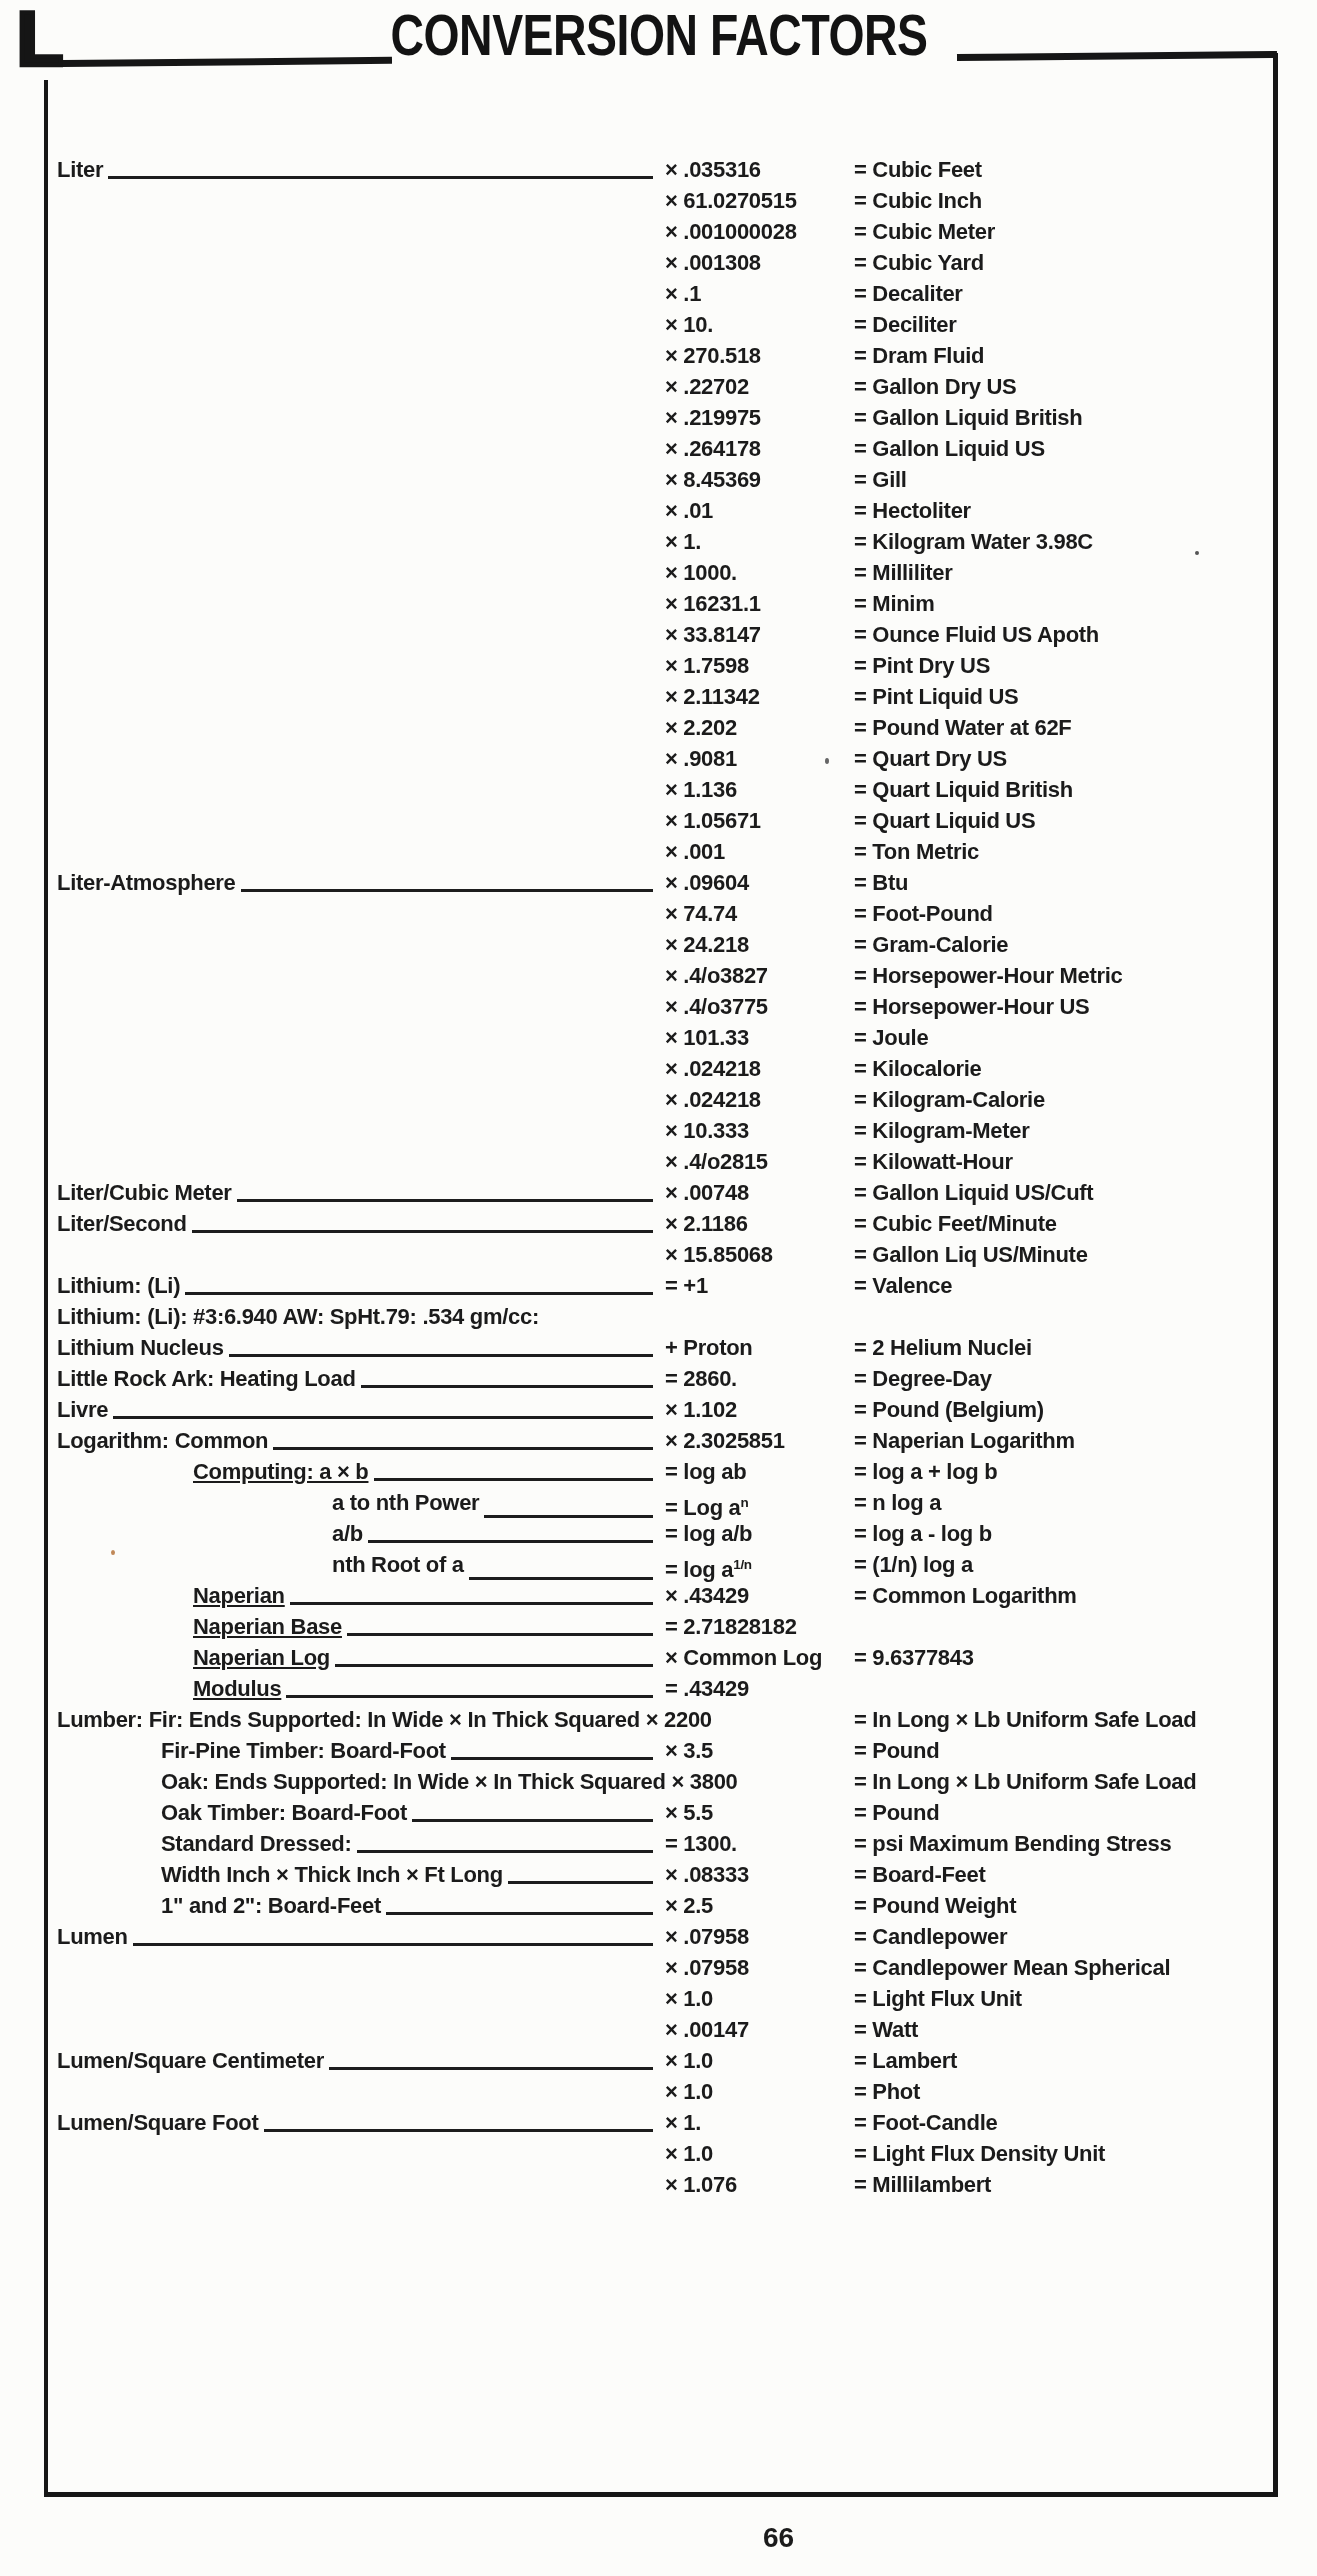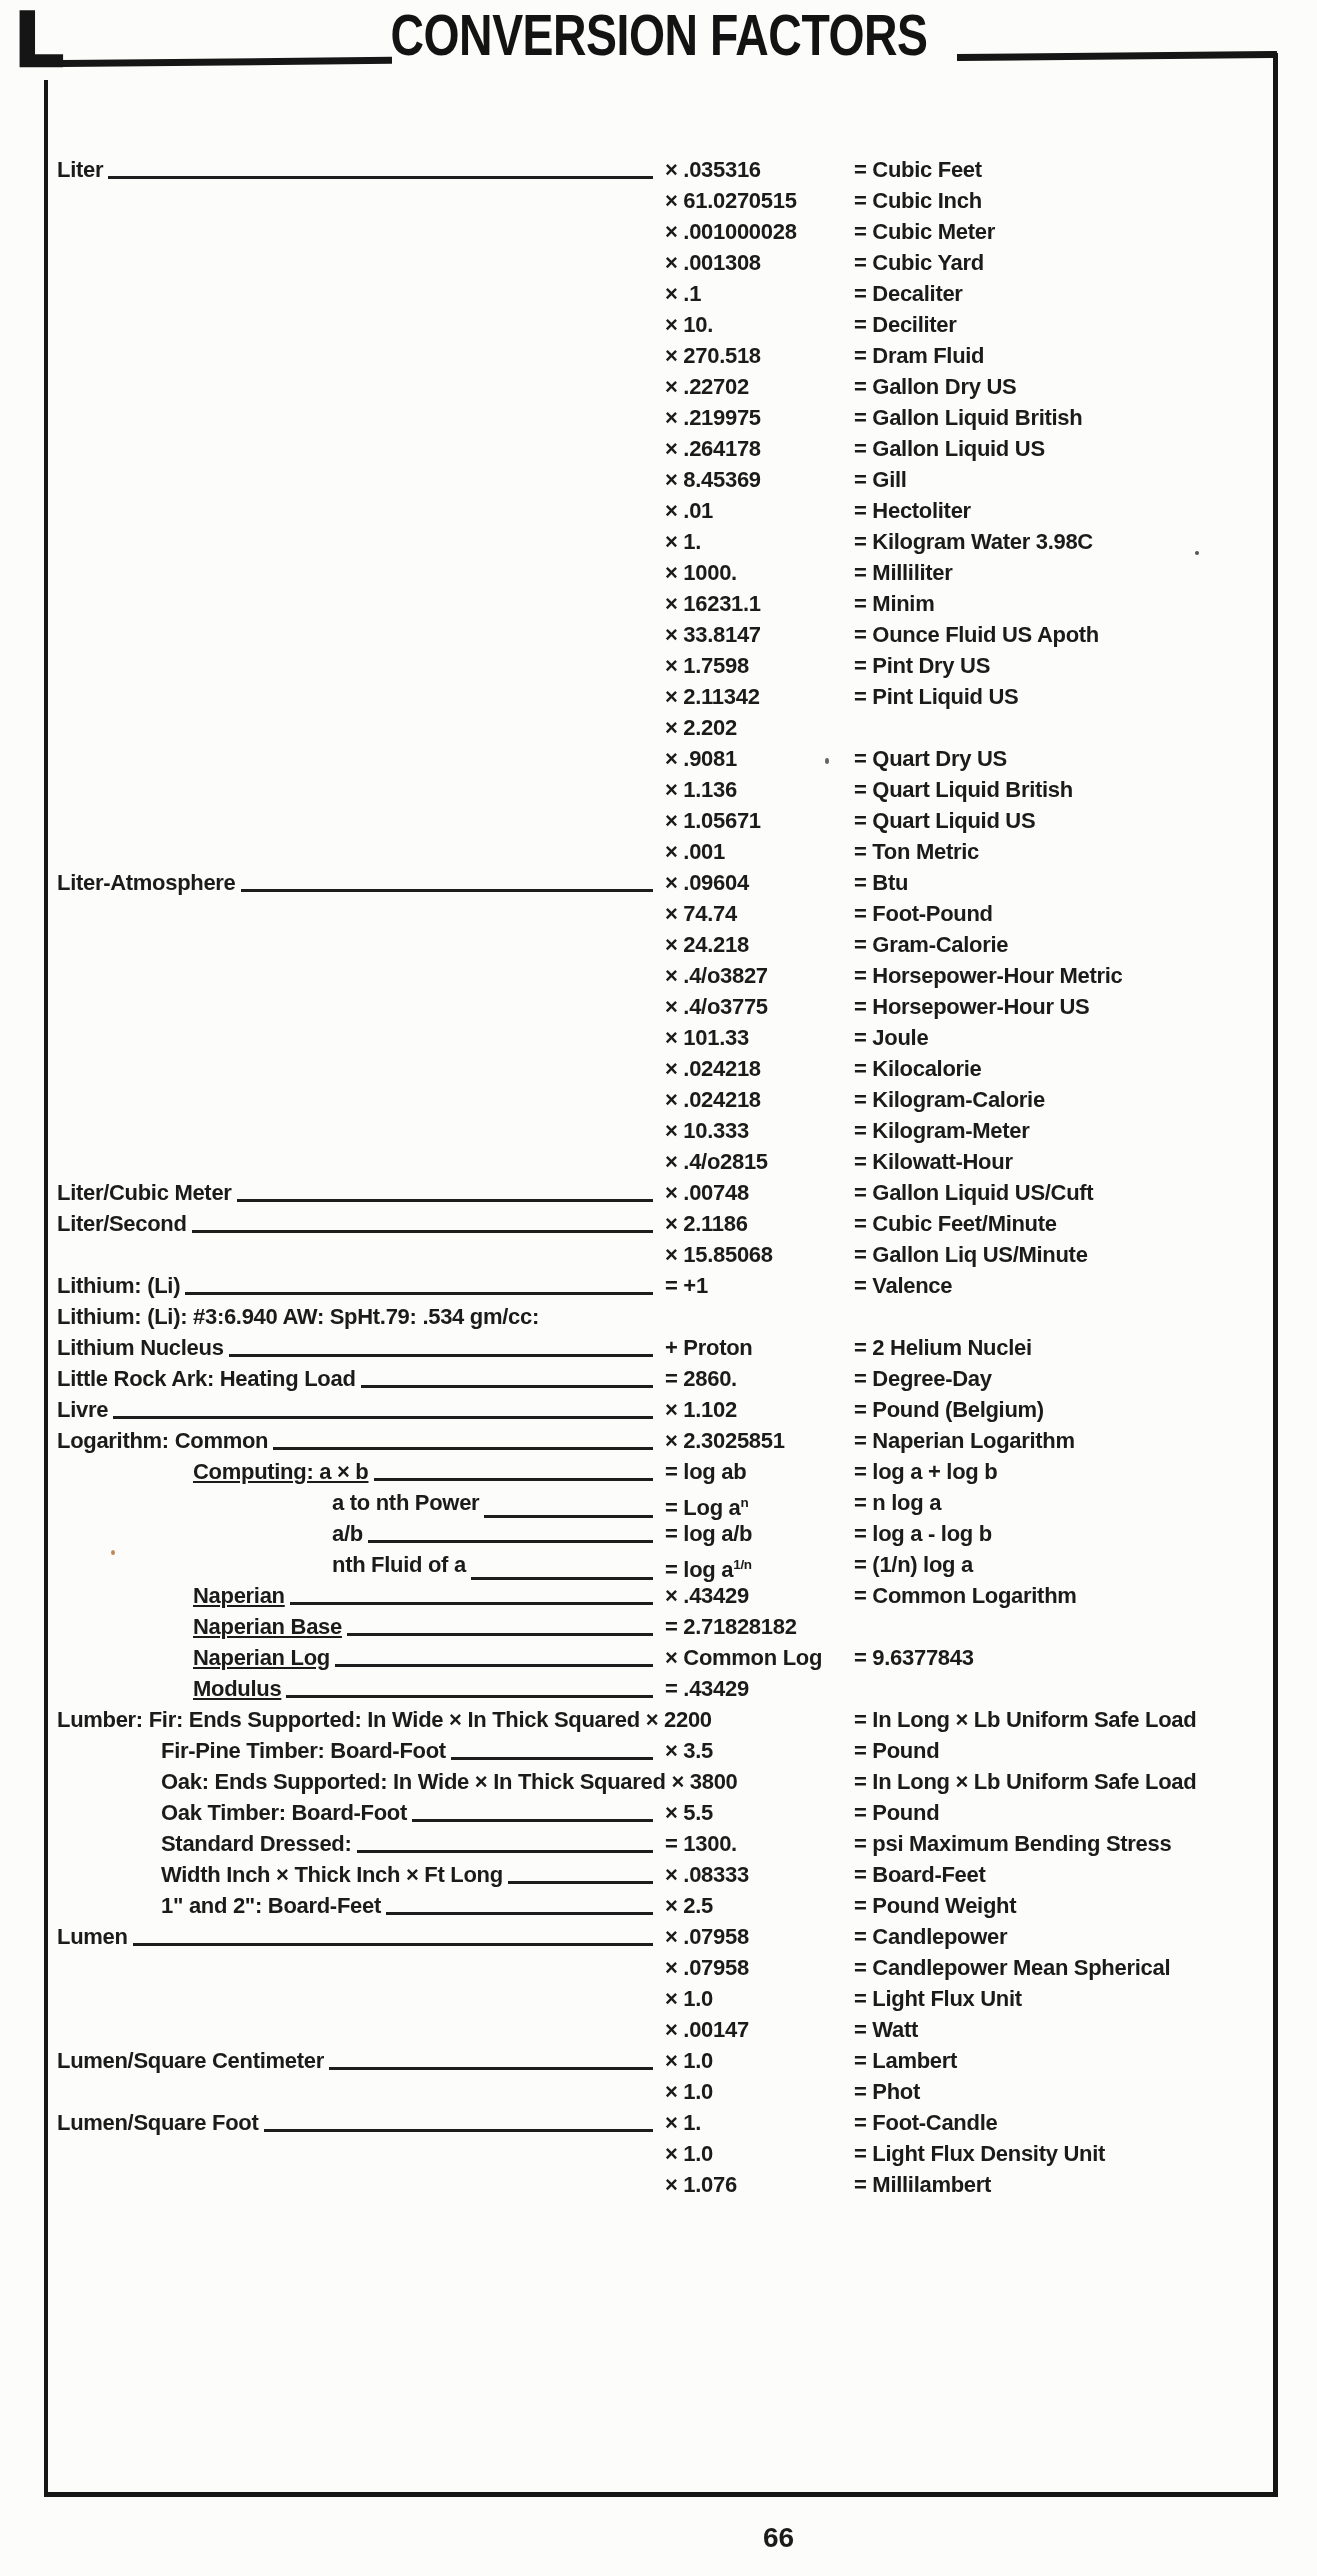--- a/index.html
+++ b/index.html
@@ -204,20 +204,21 @@
           <span class="label-text ind0"></span>
         </span>
         <span class="cell factor"><span>× 2.11342</span></span>
         <span class="cell result">= Pint Liquid US</span>
       </div>
       <div class="row">
         <span class="cell label">
           <span class="label-text ind0"></span>
         </span>
         <span class="cell factor"><span>× 2.202</span></span>
+        <span class="cell result">= Pound Water at 62F</span>
       </div>
       <div class="row">
         <span class="cell label">
           <span class="label-text ind0"></span>
         </span>
         <span class="cell factor"><span>× .9081</span></span>
         <span class="cell result">= Quart Dry US</span>
       </div>
       <div class="row">
         <span class="cell label">
@@ -400,21 +401,21 @@
       <div class="row">
         <span class="cell label">
           <span class="label-text ind3">a/b</span>
           <span class="leader"></span>
         </span>
         <span class="cell factor"><span>= log a/b</span></span>
         <span class="cell result">= log a - log b</span>
       </div>
       <div class="row">
         <span class="cell label">
-          <span class="label-text ind3">nth Fluid of a</span>
+          <span class="label-text ind3">nth Root of a</span>
           <span class="leader"></span>
         </span>
         <span class="cell factor"><span>= log a</span><sup>1/n</sup></span>
         <span class="cell result">= (1/n) log a</span>
       </div>
       <div class="row">
         <span class="cell label">
           <span class="label-text ind2">Naperian</span>
           <span class="leader"></span>
         </span>

